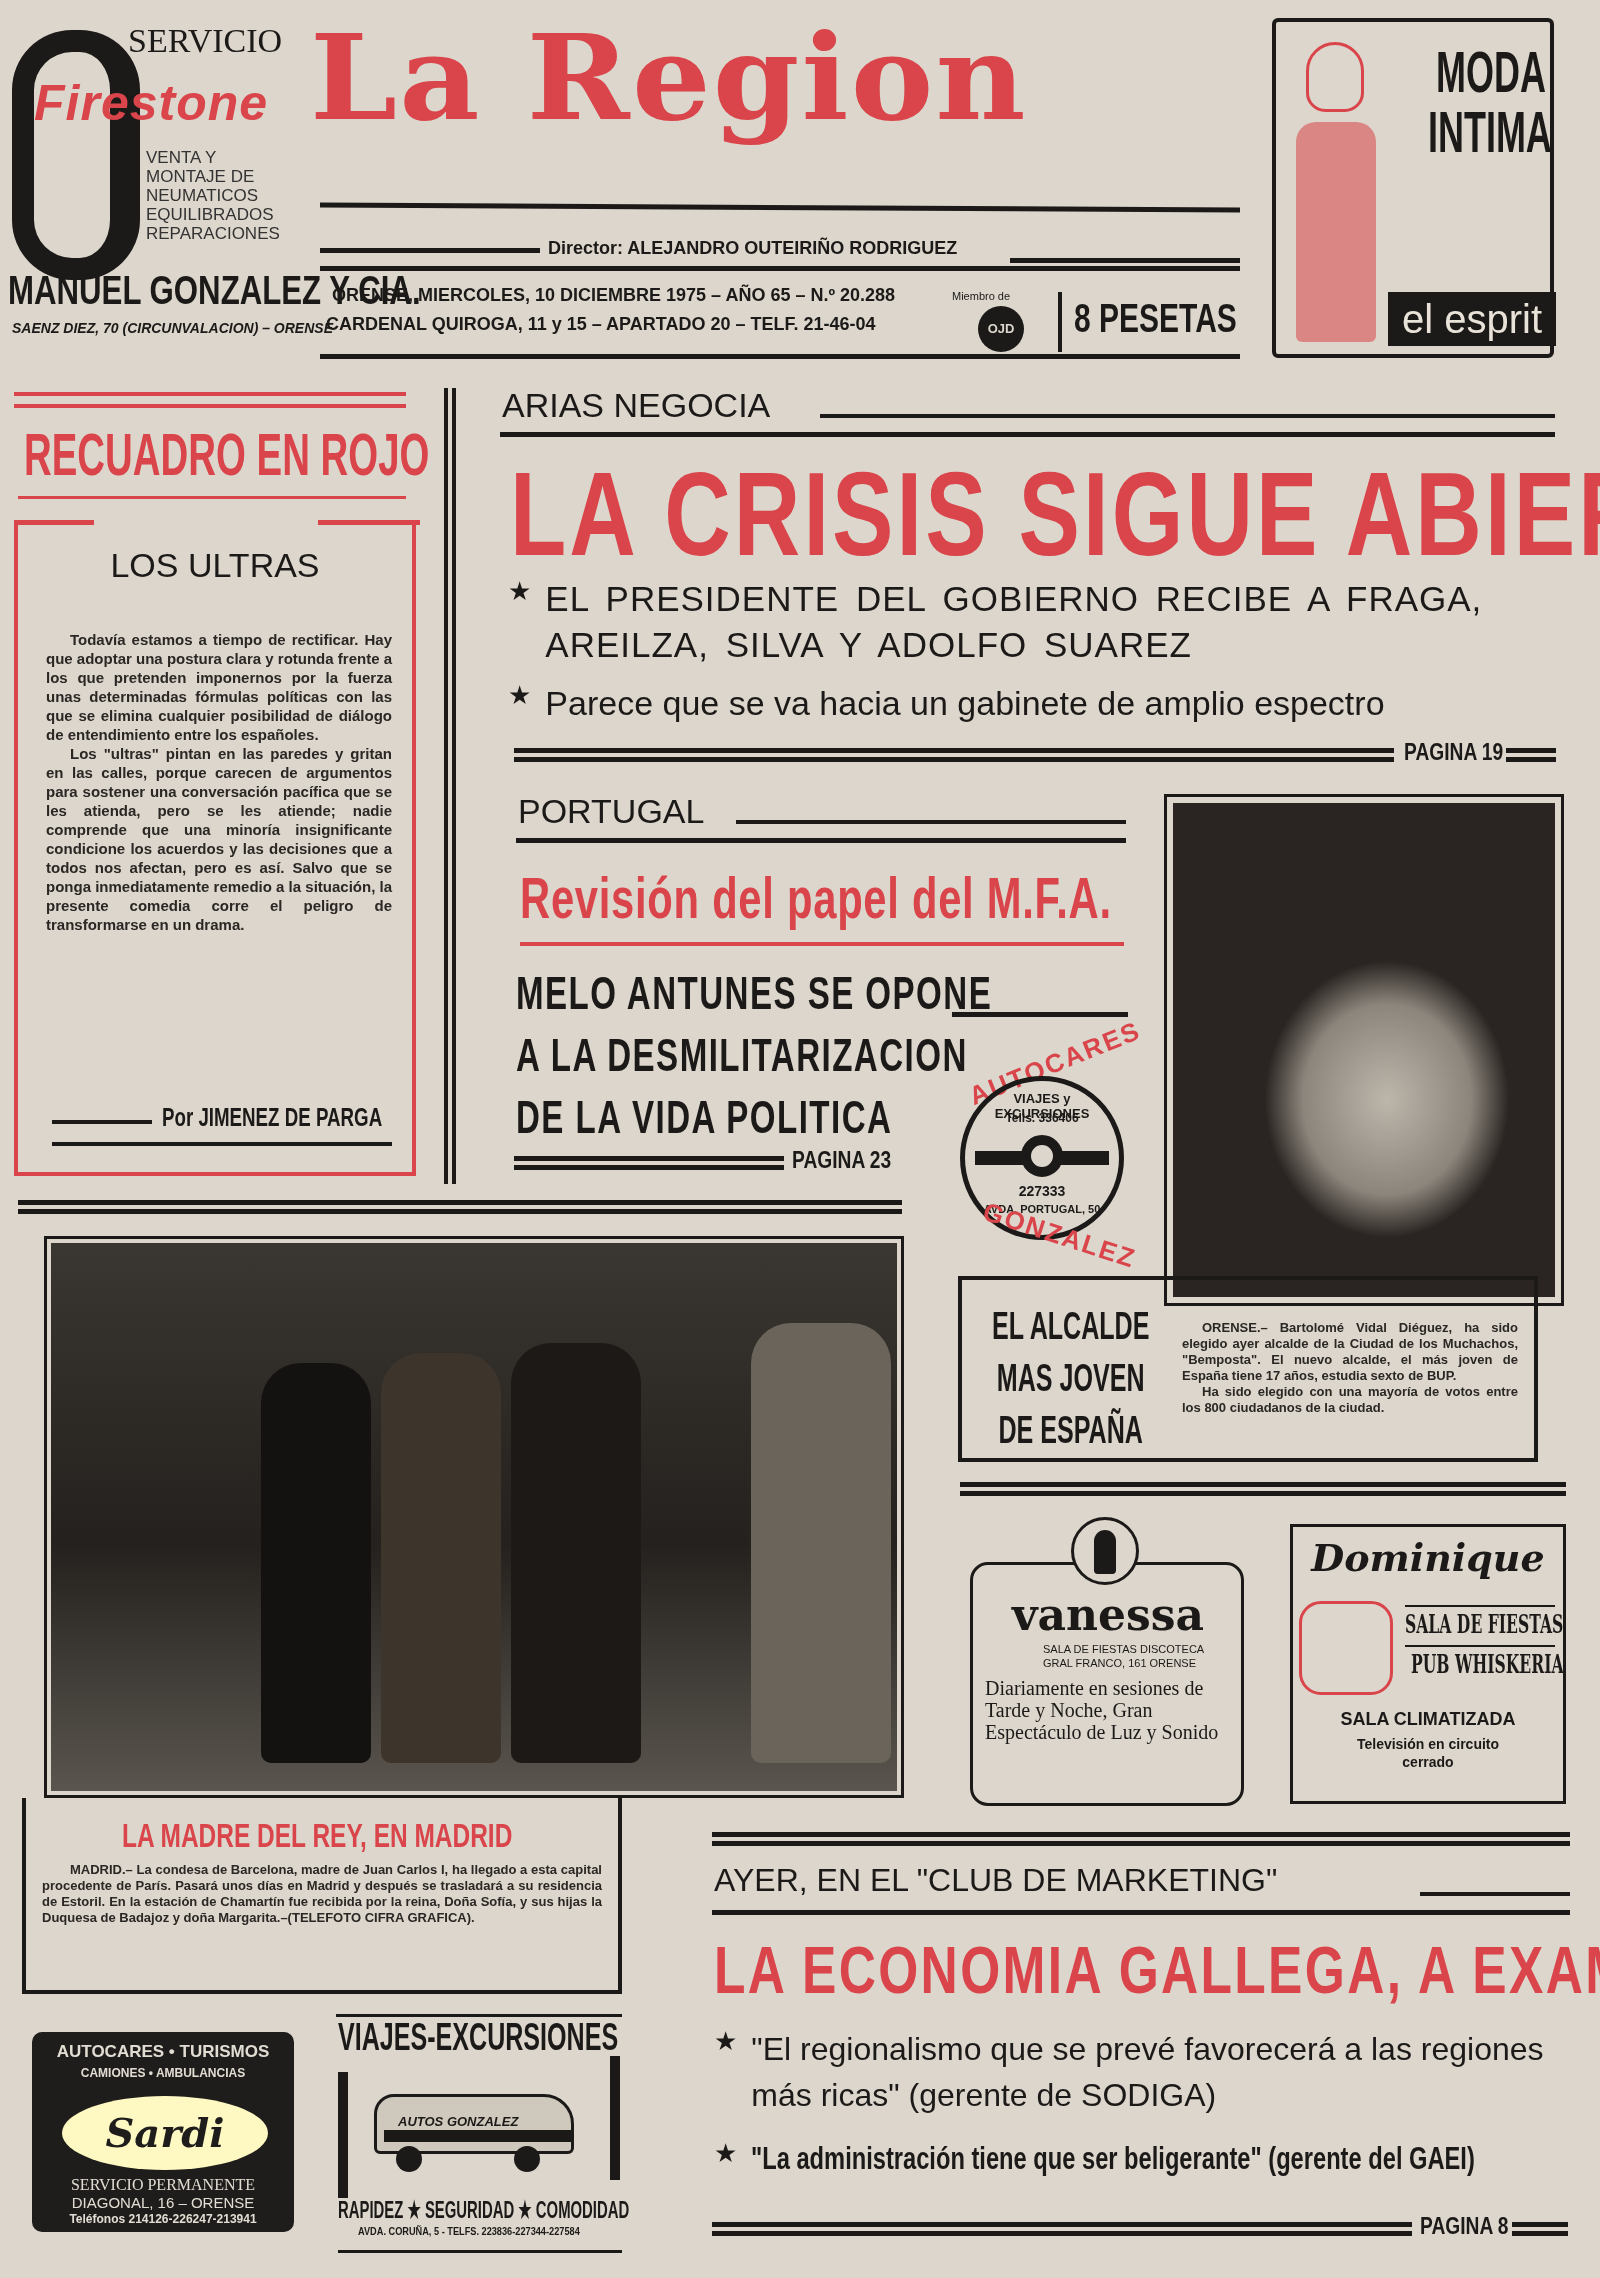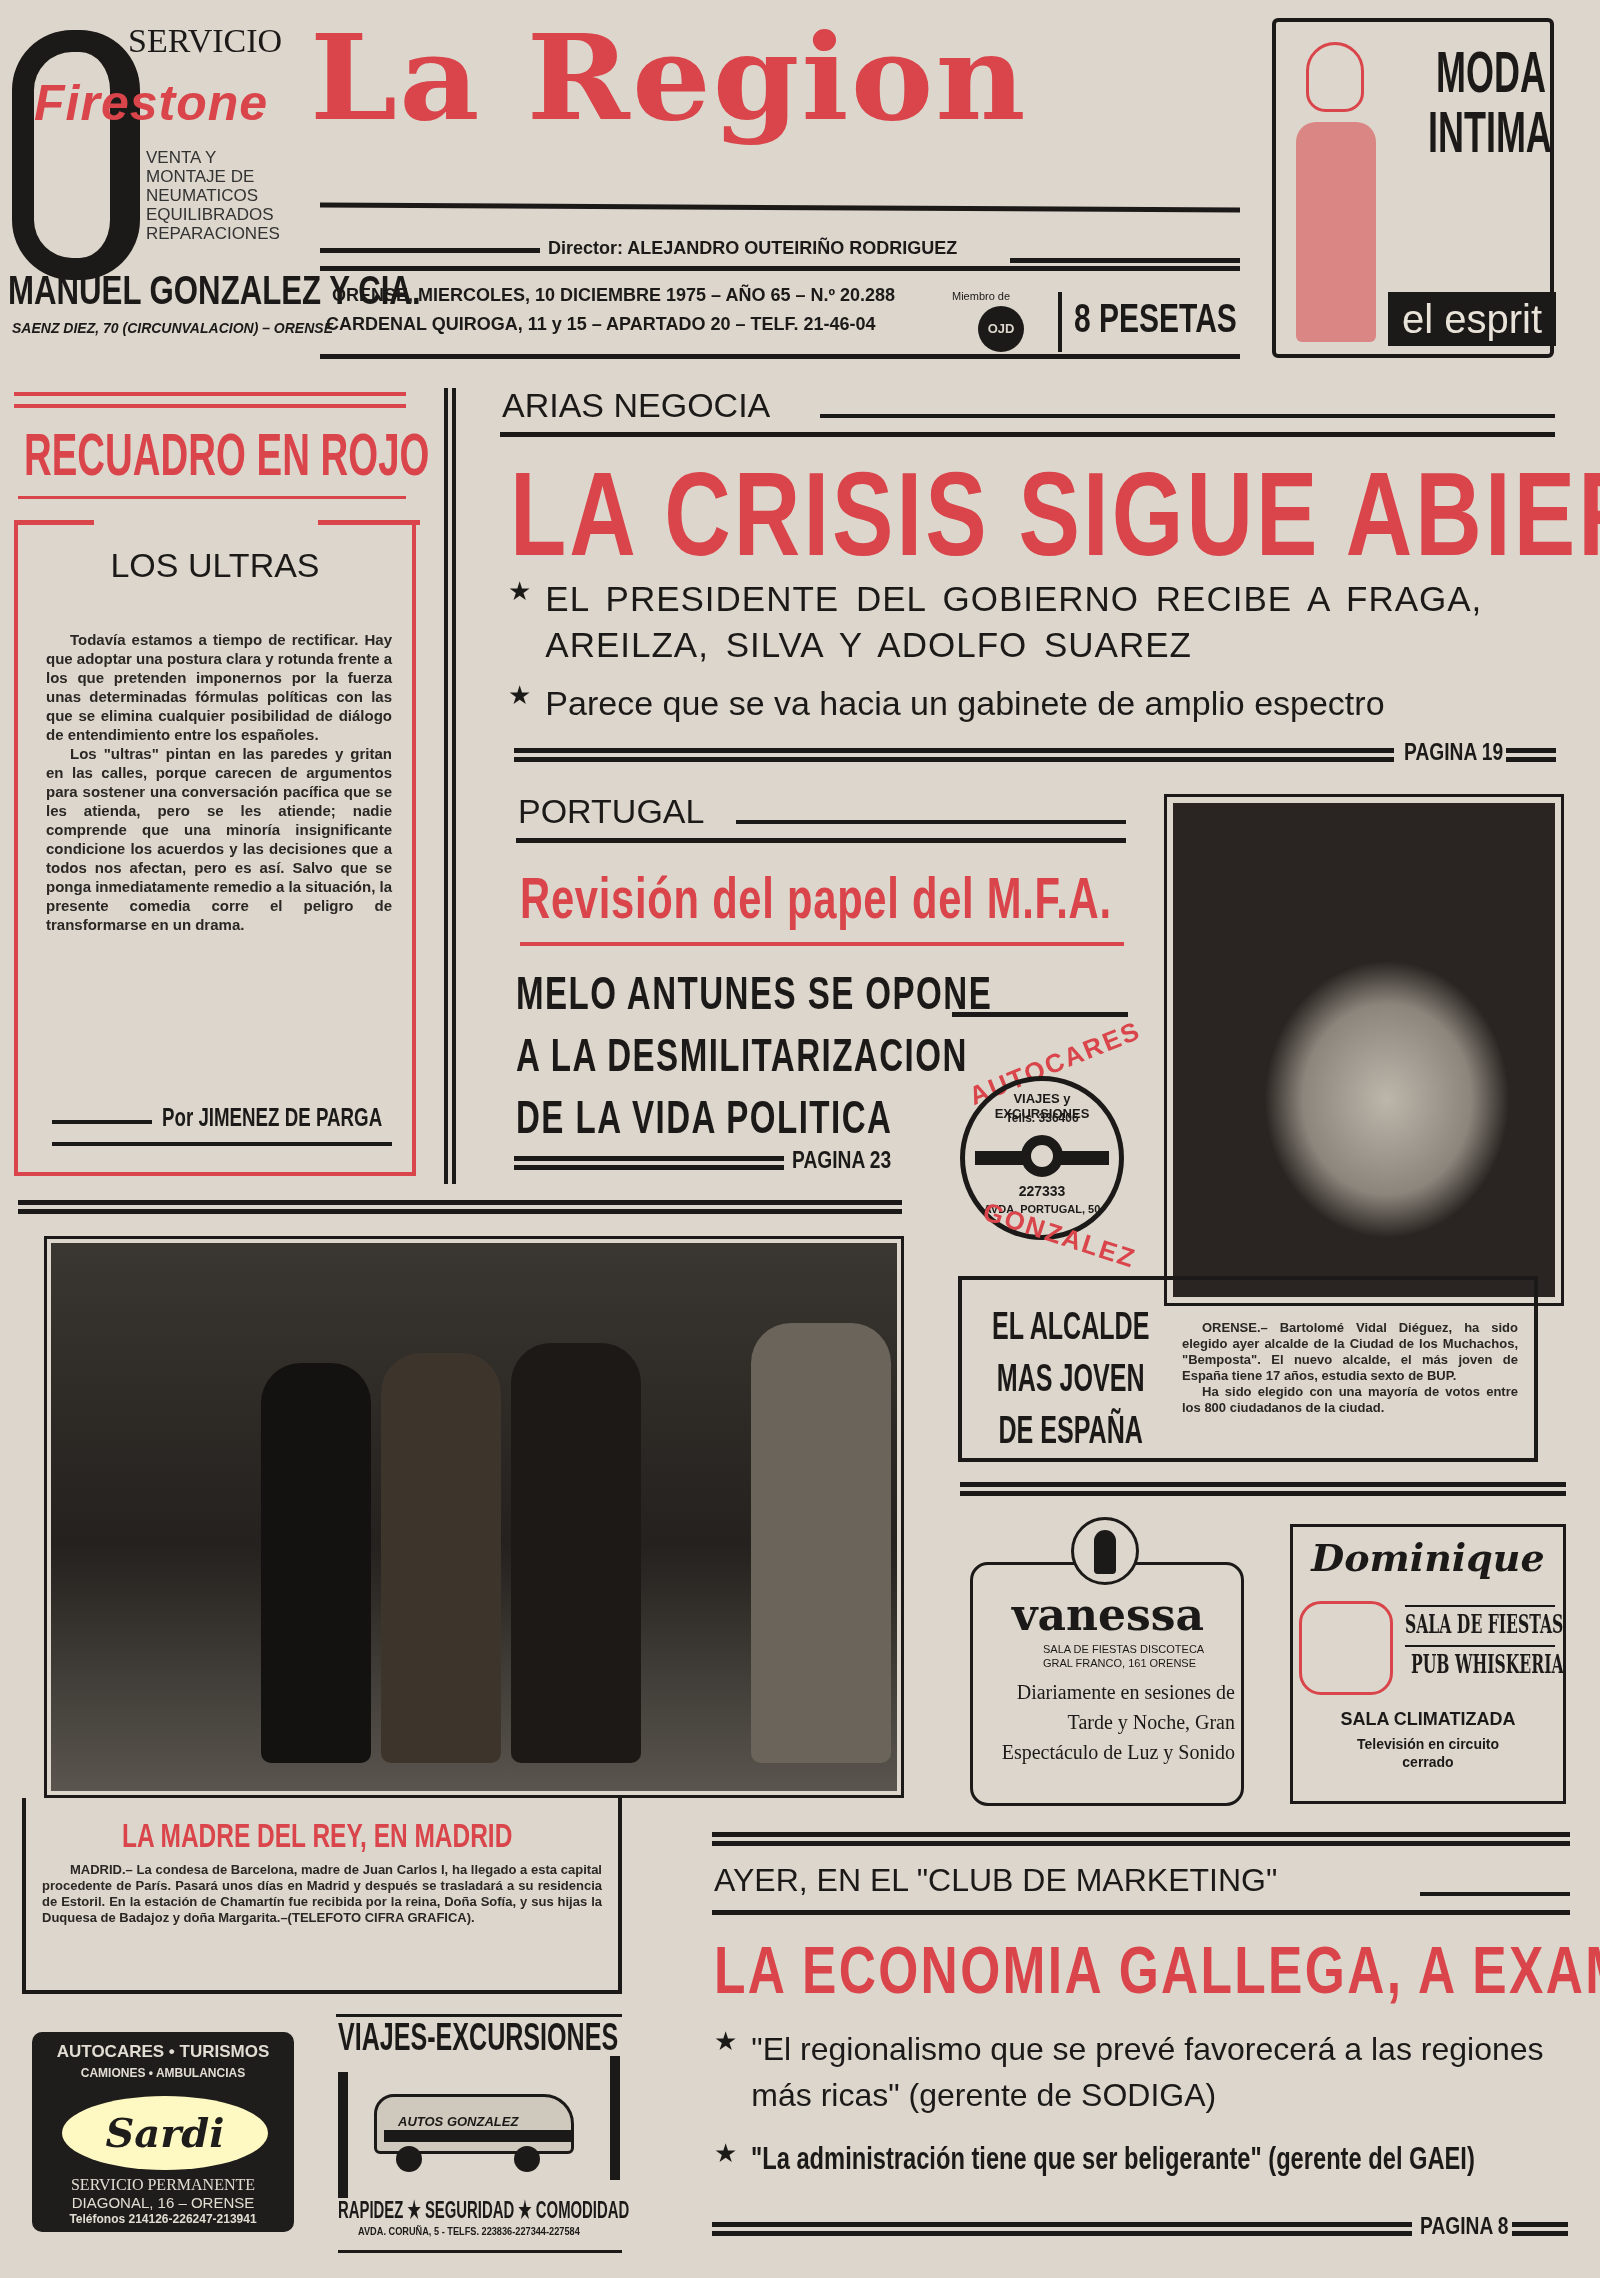--- a/index.html
+++ b/index.html
@@ -156,21 +156,21 @@
   <p class="body abs" style="left:16px;top:64px;width:560px;font-size:13px;line-height:16px;text-indent:28px;">MADRID.– La condesa de Barcelona, madre de Juan Carlos I, ha llegado a esta capital procedente de París. Pasará unos días en Madrid y después se trasladará a su residencia de Estoril. En la estación de Chamartín fue recibida por la reina, Doña Sofía, y sus hijas la Duquesa de Badajoz y doña Margarita.–(TELEFOTO CIFRA GRAFICA).</p>
 </div>
 
 <div class="box" style="left:970px;top:1562px;width:274px;height:244px;border-radius:18px;border-width:3px;">
   <div class="abs" style="left:98px;top:-48px;width:68px;height:68px;border:3px solid #1c1a18;border-radius:50%;background:#dcd6cc;">
     <div class="abs" style="left:20px;top:10px;width:22px;height:44px;background:#1c1a18;border-radius:12px 12px 4px 4px;"></div>
   </div>
   <div class="abs" style="left:10px;top:24px;width:250px;text-align:center;font-family:'DejaVu Serif',serif;font-weight:bold;font-size:44px;">vanessa</div>
   <div class="abs" style="left:70px;top:78px;font-size:11px;white-space:nowrap;">SALA DE FIESTAS DISCOTECA</div>
   <div class="abs" style="left:70px;top:92px;font-size:11px;white-space:nowrap;">GRAL FRANCO, 161 ORENSE</div>
-  <div class="abs" style="left:12px;top:112px;width:250px;text-align:right;font-family:'Liberation Serif',serif;font-size:20px;line-height:30px;">Diariamente en sesiones de Tarde y Noche, Gran Espectáculo de Luz y Sonido</div>
+  <div class="abs" style="left:12px;top:112px;width:250px;text-align:left;font-family:'Liberation Serif',serif;font-size:20px;line-height:22px;">Diariamente en sesiones de Tarde y Noche, Gran Espectáculo de Luz y Sonido</div>
 </div>
 
 <div class="box" style="left:1290px;top:1524px;width:276px;height:280px;border-width:3px;">
   <div class="abs" style="left:0;width:270px;top:8px;text-align:center;font-family:'DejaVu Serif',serif;font-weight:bold;font-style:italic;font-size:38px;">Dominique</div>
   <div class="abs" style="left:6px;top:74px;width:94px;height:94px;border:3px solid #d9454a;border-radius:22px;"></div>
   <div class="rule" style="left:112px;top:78px;width:150px;height:2px;"></div>
   <div class="abs cond" style="left:112px;top:82px;font-family:'DejaVu Serif',serif;font-size:26px;transform:scaleX(0.6);white-space:nowrap;">SALA DE FIESTAS</div>
   <div class="rule" style="left:112px;top:118px;width:150px;height:2px;"></div>
   <div class="abs cond" style="left:118px;top:122px;font-family:'DejaVu Serif',serif;font-size:26px;transform:scaleX(0.6);white-space:nowrap;">PUB WHISKERIA</div>
   <div class="abs" style="left:0;width:270px;top:182px;text-align:center;font-size:18px;font-weight:bold;">SALA CLIMATIZADA</div>

